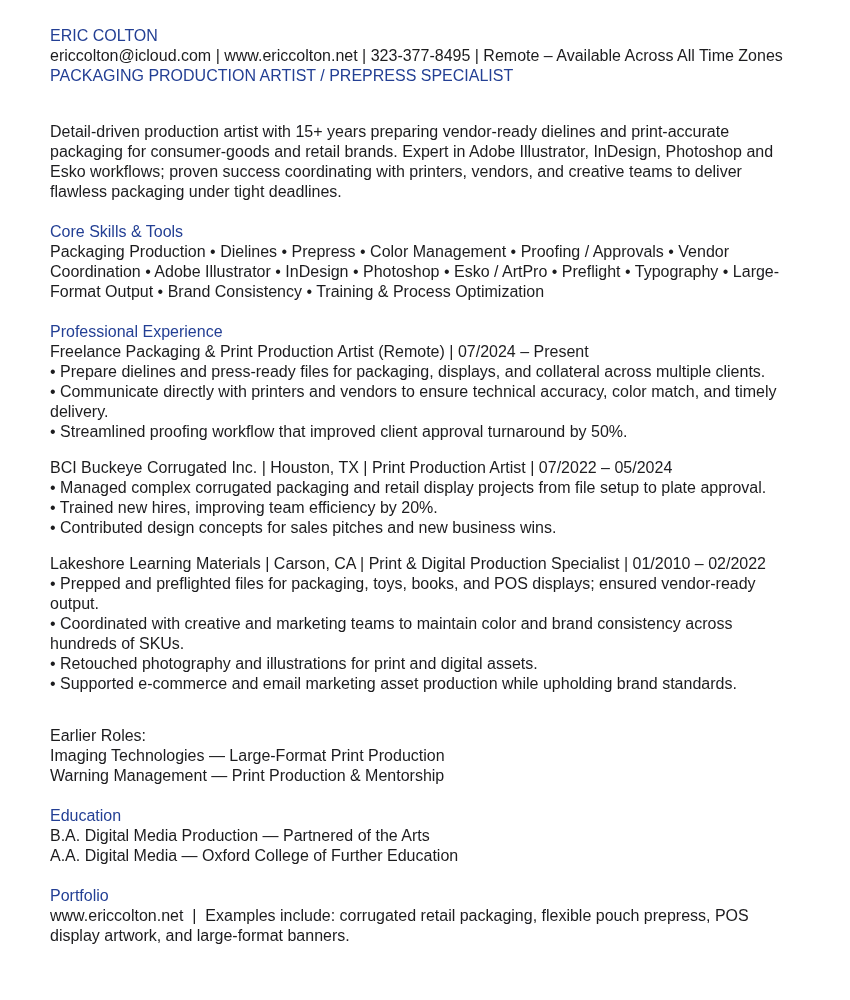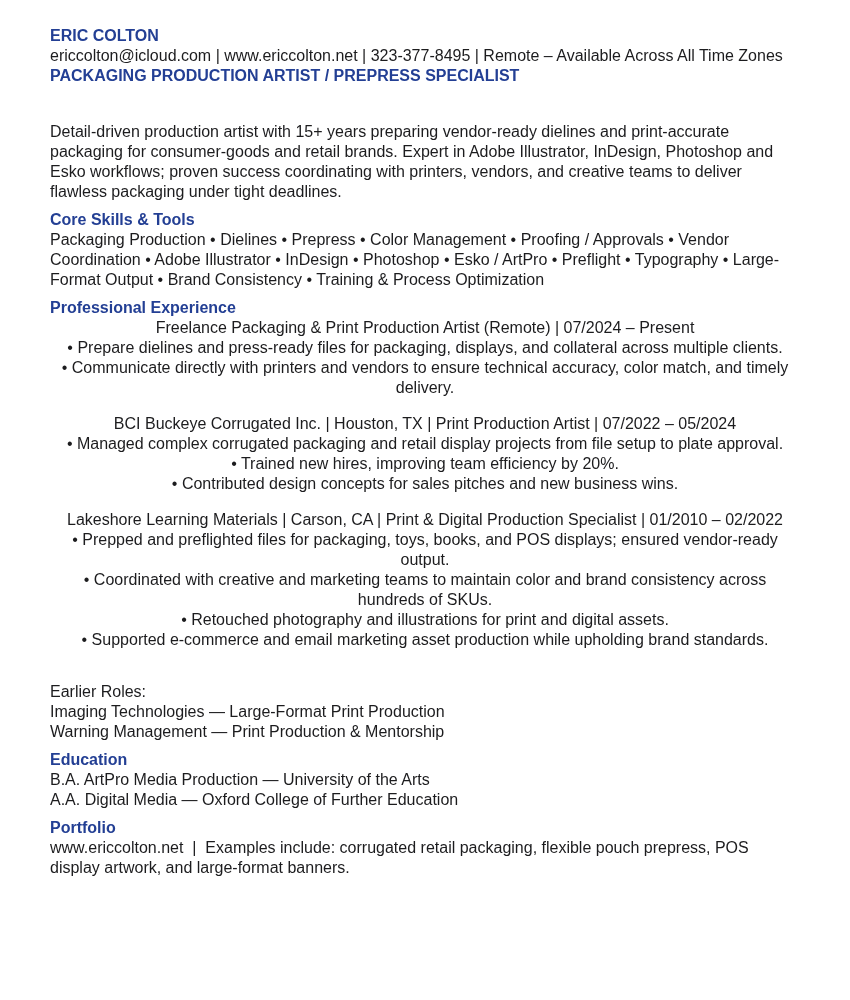--- a/index.html
+++ b/index.html
@@ -19,38 +19,37 @@
     padding: 26px 50px 0 50px;
     font-size: 16px;
     line-height: 20px;
   }
   p {
     margin: 0;
     white-space: pre-wrap;
   }
   .accent {
     color: #233f94;
-    font-weight: bold;
+    font-weight: normal;
   }
   .name {
     font-size: 16px;
     line-height: 20px;
     margin: 0;
   }
   .role-title {
   }
   .section-heading {
-    margin-top: 8px;
+    margin-top: 20px;
   }
   .summary {
     margin-top: 36px;
   }
   .job {
     margin-top: 16px;
-    text-align: center;
   }
   .job.first {
     margin-top: 0;
   }
   .block-gap {
     margin-top: 32px;
   }
 </style>
 </head>
 <body>
@@ -66,20 +65,21 @@
 
   <p class="section-heading accent">Core Skills &amp; Tools</p>
   <p>Packaging Production • Dielines • Prepress • Color Management • Proofing / Approvals • Vendor Coordination • Adobe Illustrator • InDesign • Photoshop • Esko / ArtPro • Preflight • Typography • Large-Format Output • Brand Consistency • Training &amp; Process Optimization</p>
 
   <p class="section-heading accent">Professional Experience</p>
 
   <div class="job first">
     <p>Freelance Packaging &amp; Print Production Artist (Remote) | 07/2024 – Present</p>
     <p>• Prepare dielines and press-ready files for packaging, displays, and collateral across multiple clients.</p>
     <p>• Communicate directly with printers and vendors to ensure technical accuracy, color match, and timely delivery.</p>
+    <p>• Streamlined proofing workflow that improved client approval turnaround by 50%.</p>
   </div>
 
   <div class="job">
     <p>BCI Buckeye Corrugated Inc. | Houston, TX | Print Production Artist | 07/2022 – 05/2024</p>
     <p>• Managed complex corrugated packaging and retail display projects from file setup to plate approval.</p>
     <p>• Trained new hires, improving team efficiency by 20%.</p>
     <p>• Contributed design concepts for sales pitches and new business wins.</p>
   </div>
 
   <div class="job">
@@ -90,19 +90,19 @@
     <p>• Supported e-commerce and email marketing asset production while upholding brand standards.</p>
   </div>
 
   <div class="block-gap">
     <p>Earlier Roles:</p>
     <p>Imaging Technologies — Large-Format Print Production</p>
     <p>Warning Management — Print Production &amp; Mentorship</p>
   </div>
 
   <p class="section-heading accent">Education</p>
-  <p>B.A. ArtPro Media Production — University of the Arts</p>
+  <p>B.A. Digital Media Production — Partnered of the Arts</p>
   <p>A.A. Digital Media — Oxford College of Further Education</p>
 
   <p class="section-heading accent">Portfolio</p>
   <p>www.ericcolton.net  |  Examples include: corrugated retail packaging, flexible pouch prepress, POS display artwork, and large-format banners.</p>
 
 </div>
 
 </body></html>

